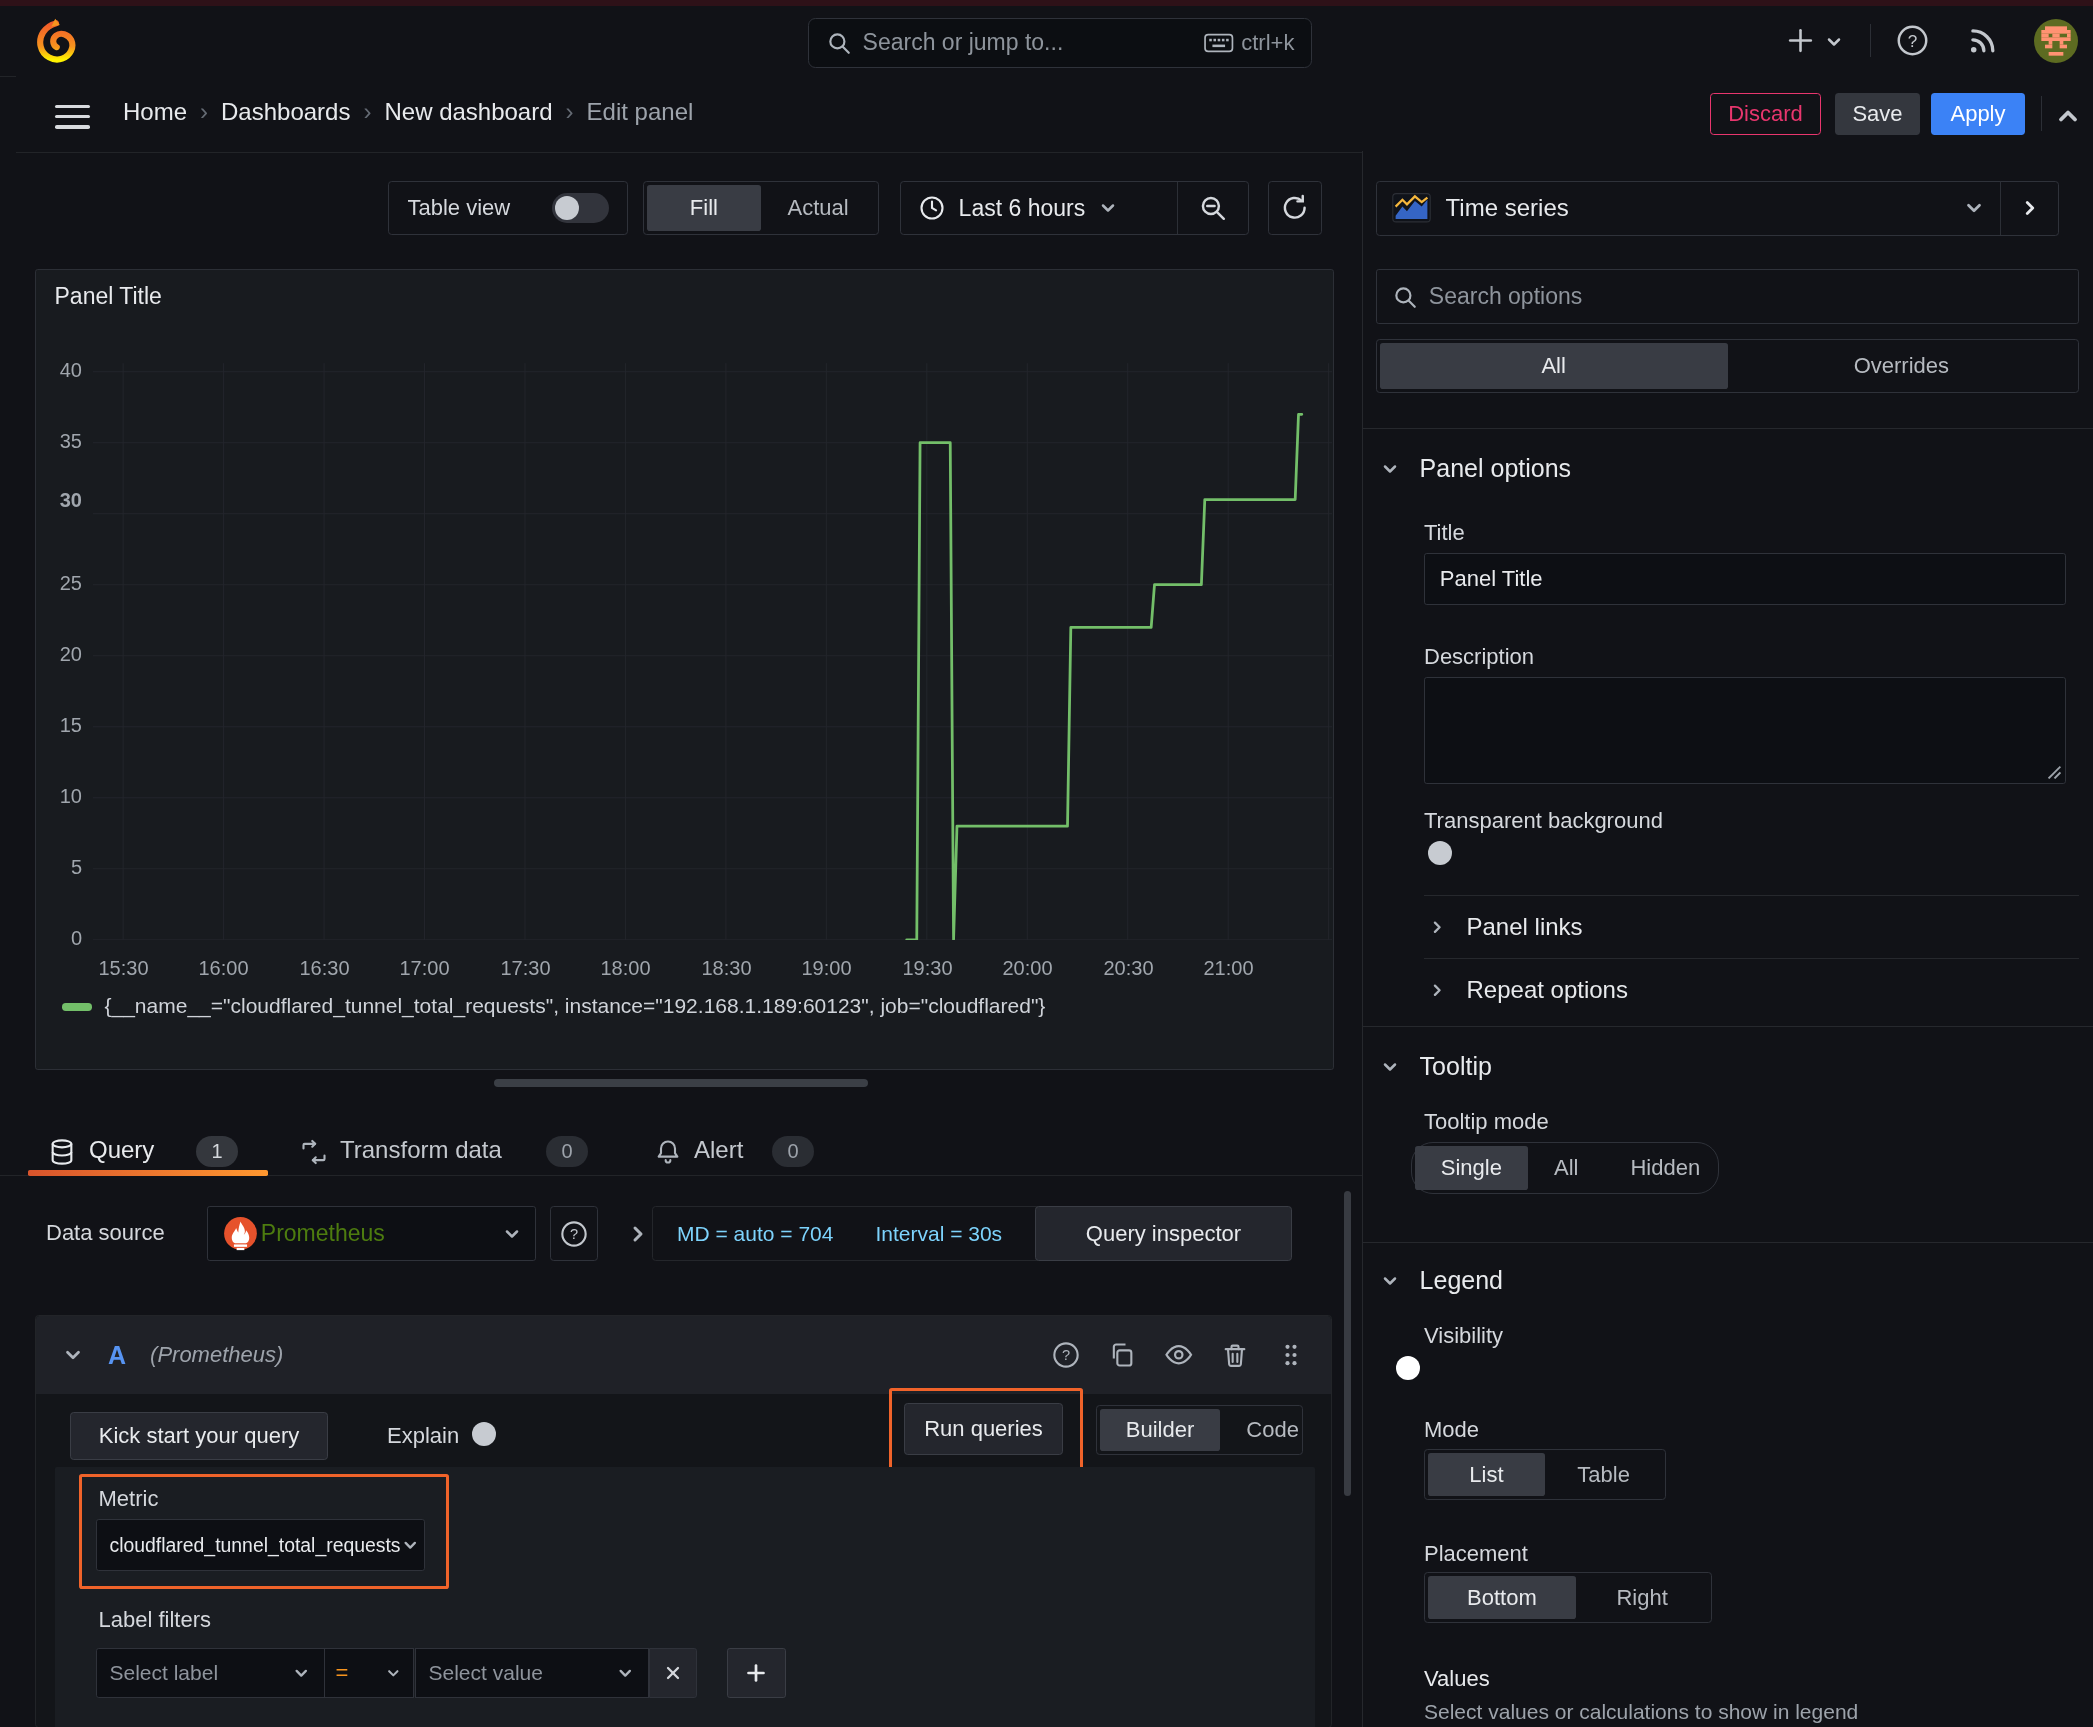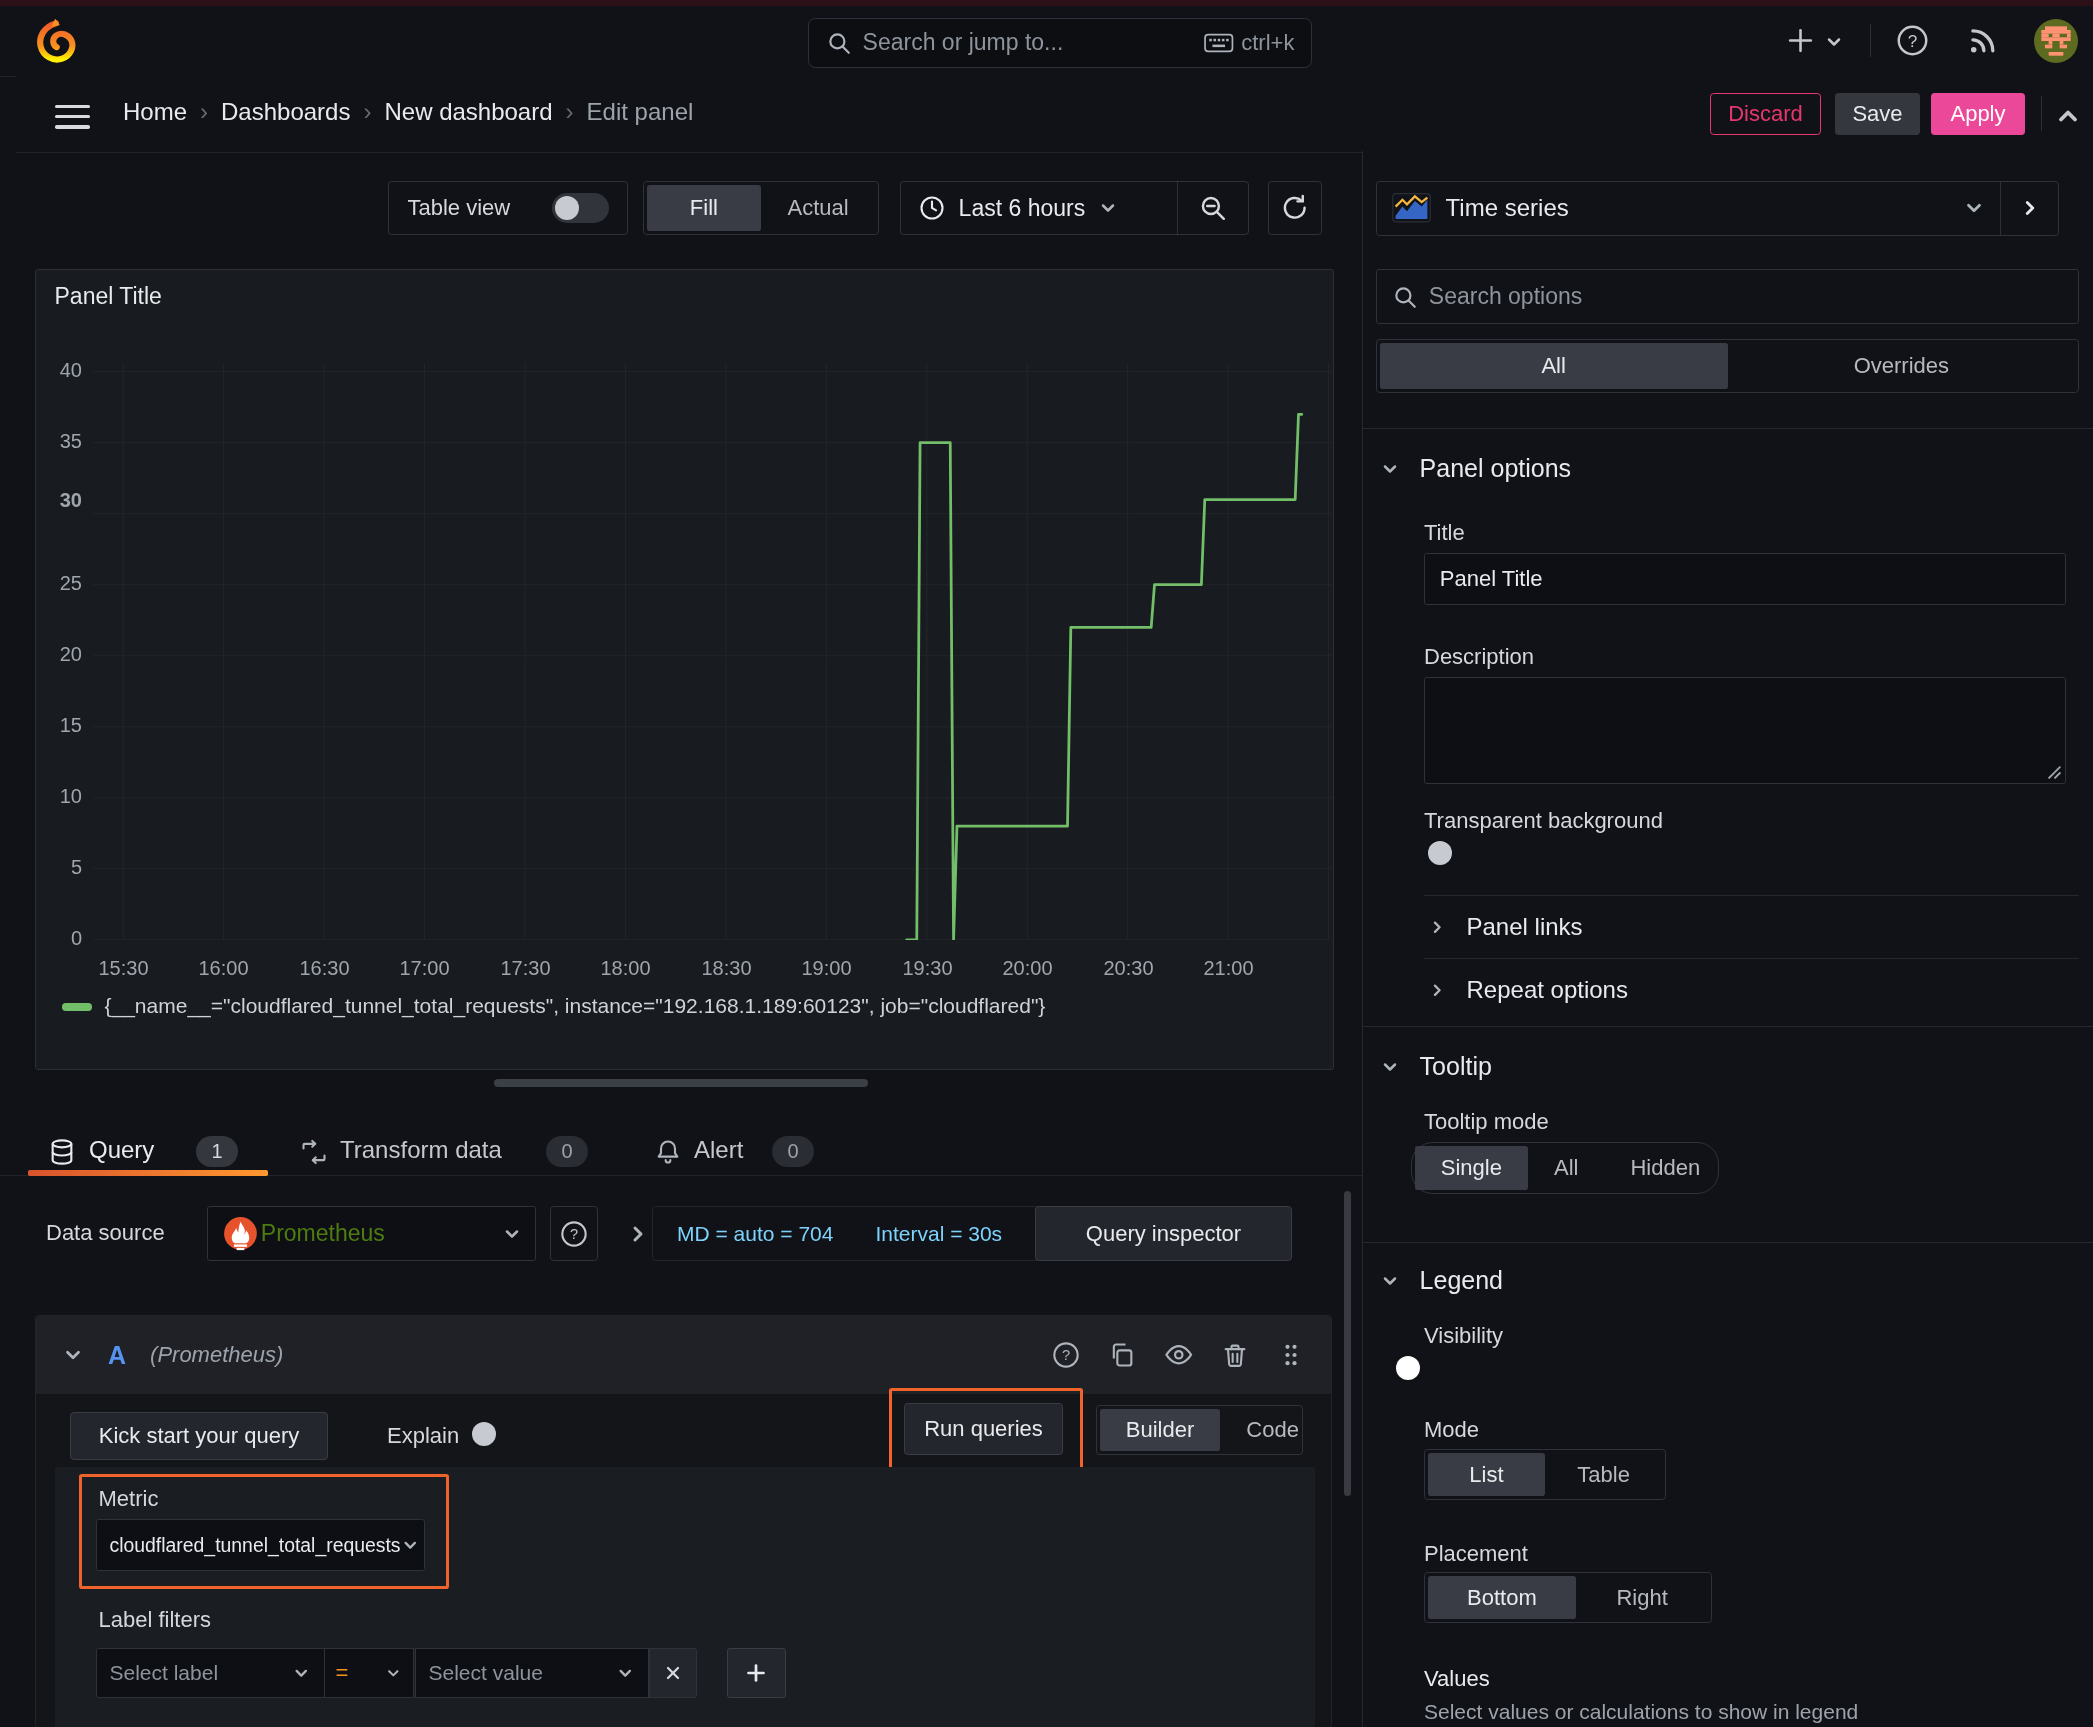--- a/index.html
+++ b/index.html
@@ -21,21 +21,21 @@
   .crumbbar{left:0;top:76px;width:100%;height:76px;background:#111217;border-bottom:0.9px solid #222428;margin-left:16px;}
   .burger span{display:block;width:35px;height:3.7px;background:#d8dade;border-radius:1.8px;margin:6.5px 0;}
   .crumbs{display:flex;align-items:center;gap:13px;font-size:24px;}
   .crumbs .item{color:#e8eaed;}
   .crumbs .sep{color:#646a73;}
   .crumbs .current{color:#9da3ab;}
   .btn{display:flex;align-items:center;justify-content:center;font-size:22px;border-radius:3.7px;
        box-sizing:border-box;height:42px;}
   .btn-discard{border:1.4px solid #e8366e;color:#e8366e;background:transparent;}
   .btn-save{background:#34373e;color:#e8eaed;}
-  .btn-apply{background:#ec4899;color:#ffffff;}
+  .btn-apply{background:#3b82f6;color:#ffffff;}
   
   .box{border:0.9px solid #2f323a;border-radius:3.7px;background:#111217;display:flex;align-items:center;box-sizing:border-box;}
   .chip{border-radius:2.8px;display:flex;align-items:center;justify-content:center;font-size:22px;}
   .chip.sel{background:#393c44;color:#e8eaed;}
   .chip.unsel{color:#b6bac0;}
   .toggle{width:57px;height:29.5px;border-radius:15.7px;background:#32343c;position:relative;flex:none;}
   .toggle::after{content:"";position:absolute;width:24px;height:24px;border-radius:50%;background:#c7cbd1;top:2.8px;left:3.7px;}
   .toggle.on{background:#3d71d9;}
   .toggle.on::after{left:auto;right:3.7px;background:#fff;}
   

